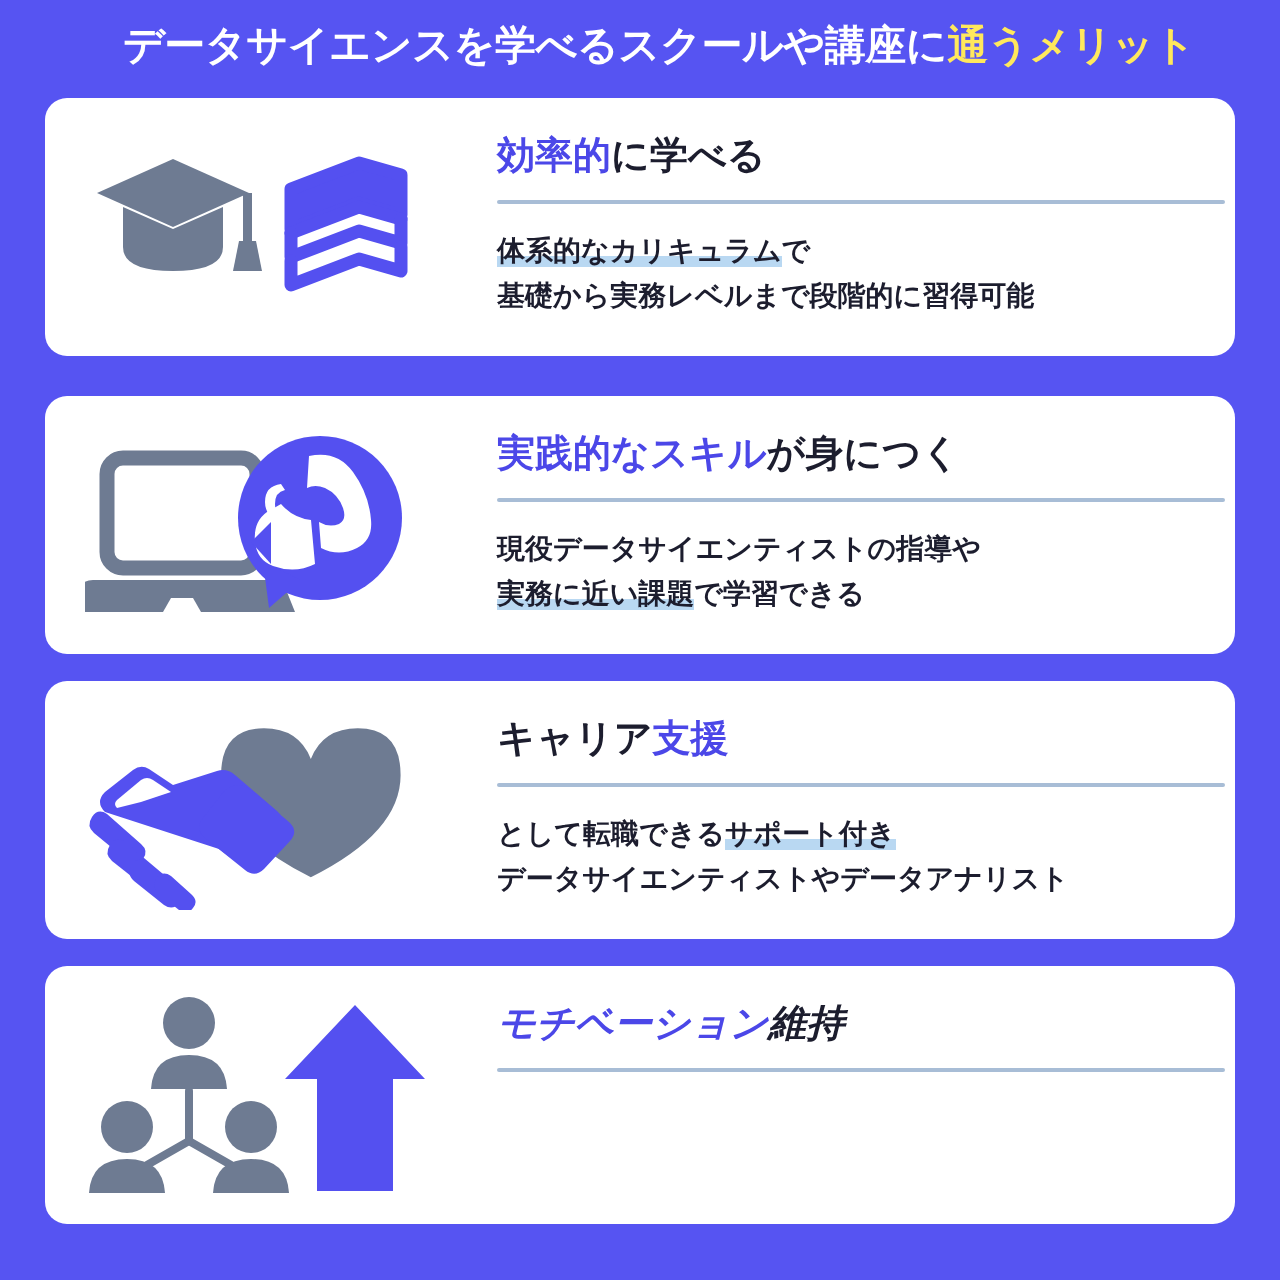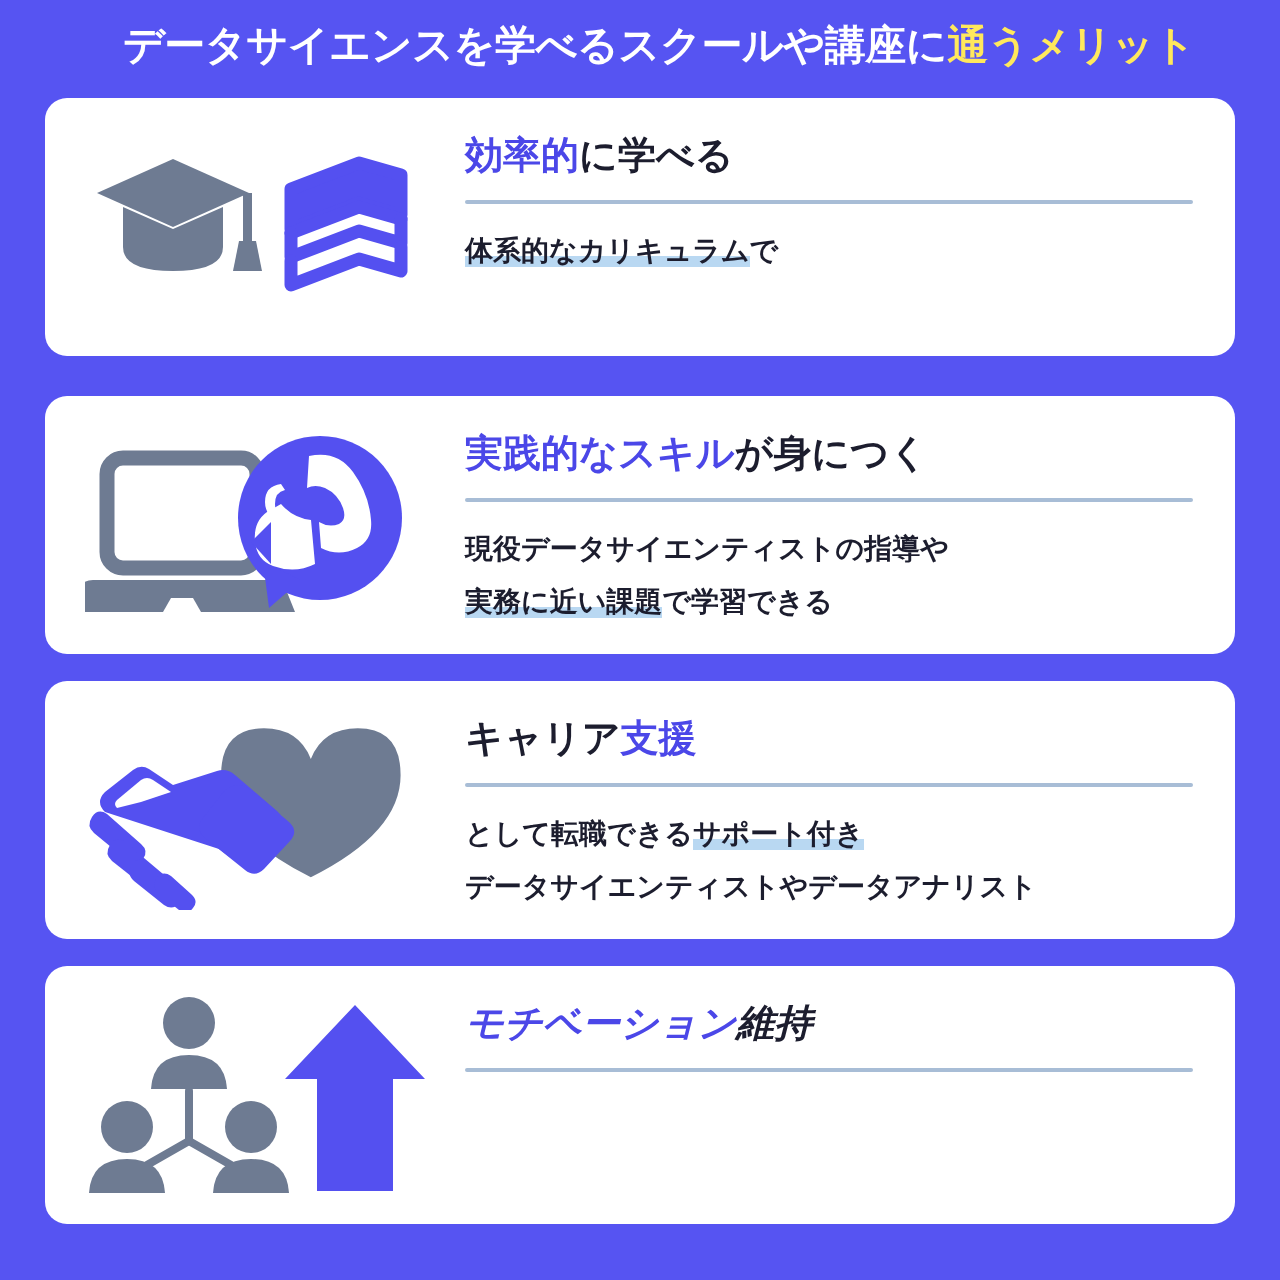--- a/index.html
+++ b/index.html
@@ -44,20 +44,21 @@
   #card-1 { top:98px; }
   #card-2 { top:396px;font-family:Liberation Serif, serif; }
   #card-3 { top:681px; }
   #card-4 { top:966px;font-style:italic; }
 
   .card-inner {
     position:relative;
     display:flex;
     width:100%;
     height:100%;
+    gap:32px;
   }
 
   
   .icon-col {
     position:relative;
     flex:0 0 420px;
     display:flex;
     align-items:center;
     justify-content:center;
   }
@@ -90,21 +91,21 @@
 
   .card-body {
     margin-top:24px;
     font-size:28px;
     font-weight:bold;
     color:#1c1d2e;
     line-height:1.62;
     letter-spacing:0px;
     white-space:nowrap;
   }
-  .card-body .line { display:block;margin-top:8px; }
+  .card-body .line { display:block; }
   .hl {
     background:linear-gradient(to top, #b9d8f2 0%, #b9d8f2 34%, rgba(185,216,242,0) 34%);
     padding-bottom:1px;
   }
 </style>
 </head>
 <body>
 
 <div id="page">
 
@@ -131,20 +132,23 @@
         </svg>
       </div>
       <div class="text-col">
         <div class="card-heading">
           <span class="h-blue">効率的</span><span class="h-dark">に学べる</span>
         </div>
         <div class="divider"></div>
         <div class="card-body">
           <span class="line">
             <span></span><span class="hl">体系的なカリキュラム</span><span>で</span>
+          </span>
+          <span class="line">
+            <span>基礎から実務レベルまで段階的に習得可能</span><span class="hl"></span><span></span>
           </span>
         </div>
       </div>
     </div>
   </div>
 
   <div class="card" id="card-2">
     <div class="card-inner">
       <div class="icon-col">
         <svg width="340" height="190" viewBox="0 0 340 190" aria-hidden="true">

